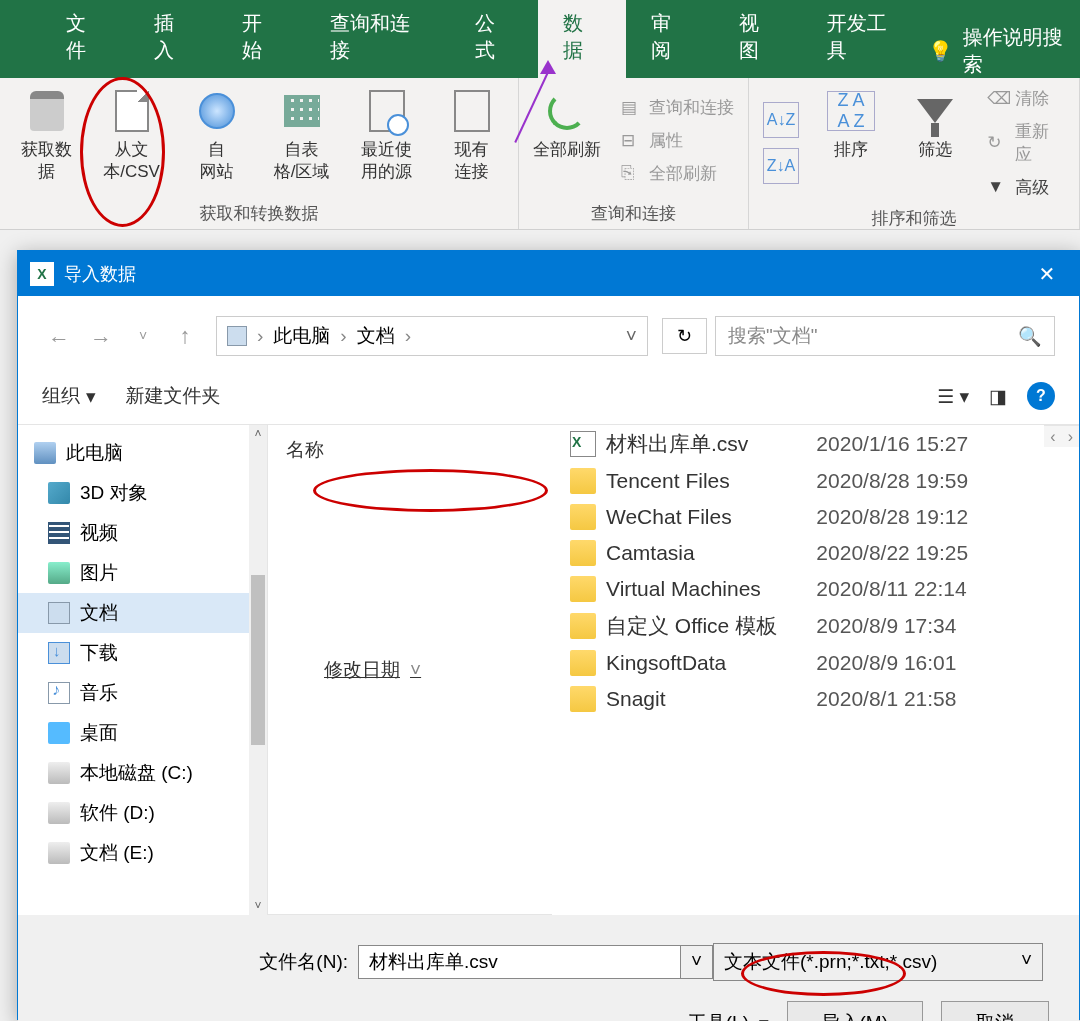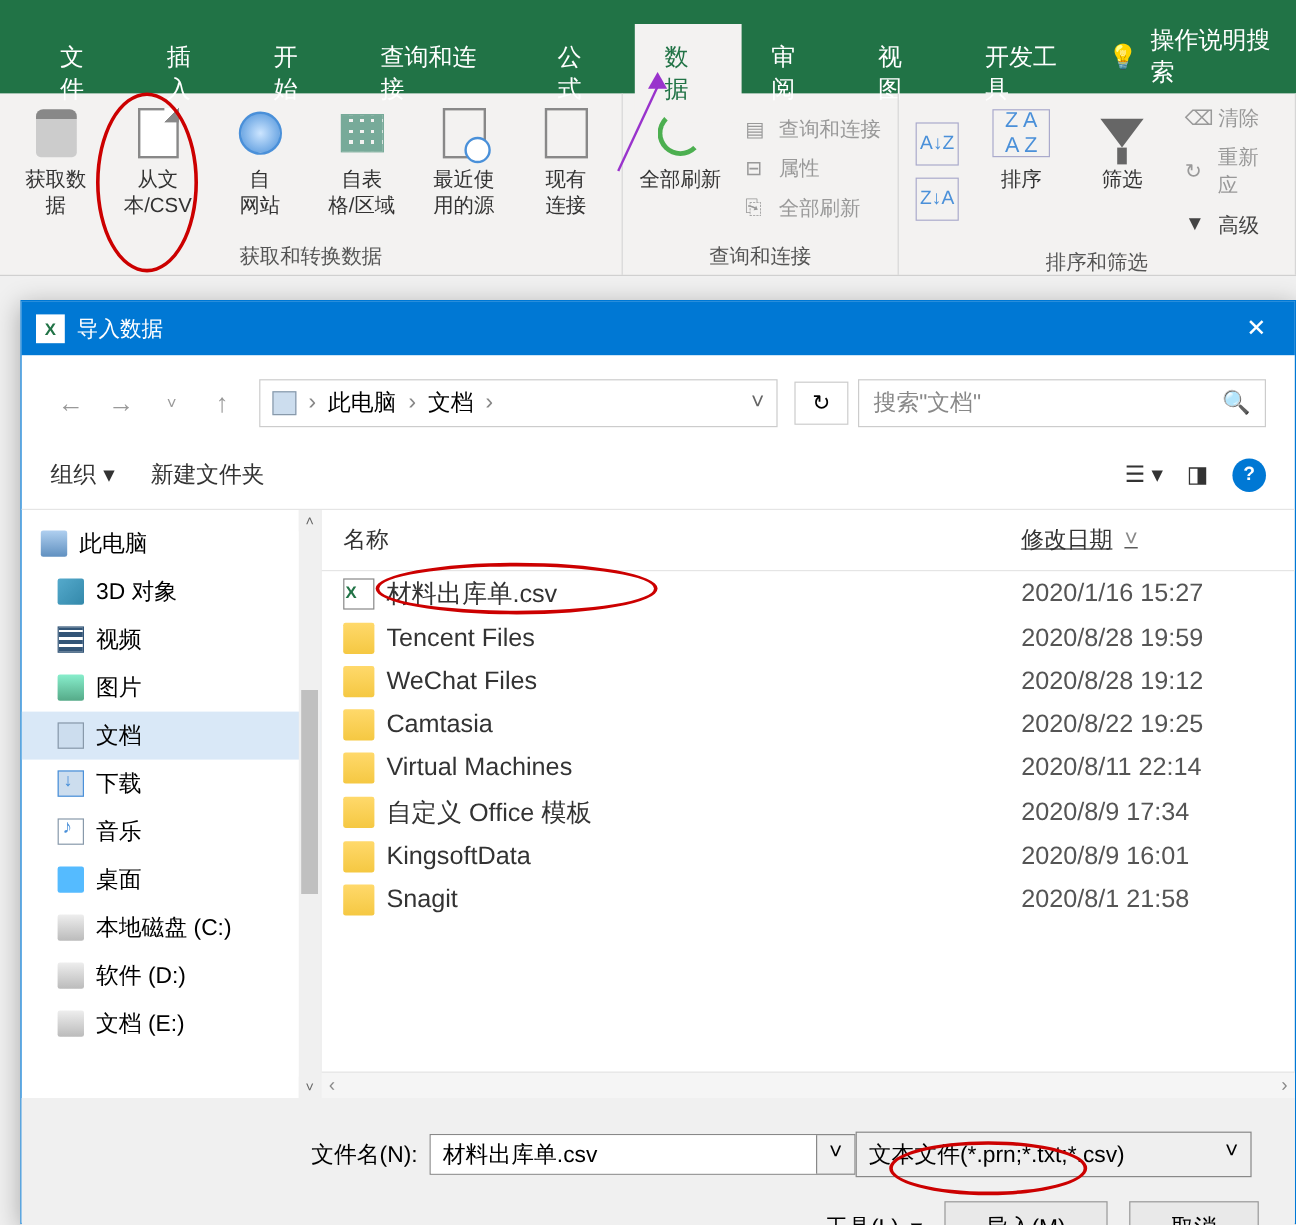--- a/index.html
+++ b/index.html
@@ -1,20 +1,20 @@
 <!DOCTYPE html>
 <html><head>
 <meta charset="utf-8">
 <style>
 * { margin: 0; padding: 0; box-sizing: border-box; font-family: "Microsoft YaHei", "Segoe UI", sans-serif; }
 body { width: 1080px; height: 1021px; background: #f0f0f0; overflow: hidden; position: relative; }
 
 .top-bar { height: 20px; background: #217346; }
 
-.tabs { background: #217346; display: flex; padding-left: 25px; align-items: flex-start; height: 58px; }
+.tabs { background: #217346; display: flex; padding-left: 41px; align-items: flex-end; height: 58px; }
 .tab { color: #fff; font-size: 20px; padding: 14px 25px; cursor: pointer; }
 .tab.active { background: #f3f2f1; color: #217346; }
 .help-icon { margin-left: auto; color: #fff; display: flex; align-items: center; gap: 10px; font-size: 20px; padding-right: 5px; }
 
 .ribbon { background: #f3f2f1; display: flex; height: 152px; border-bottom: 1px solid #d0d0d0; }
 .ribbon-group { display: flex; flex-direction: column; border-right: 1px solid #d6d6d6; padding: 5px 8px 2px 8px; }
 .ribbon-row { display: flex; gap: 8px; flex: 1; }
 .ribbon-btn { display: flex; flex-direction: column; align-items: center; justify-content: flex-start; padding: 4px 6px; cursor: pointer; min-width: 50px; }
 .ribbon-btn .icon-large { width: 65px; height: 48px; margin-bottom: 4px; display: flex; align-items: center; justify-content: center; }
 .ribbon-btn .label { font-size: 17px; text-align: center; line-height: 1.3; color: #333; }
@@ -52,21 +52,21 @@
 .body-row { display: flex; height: 490px; }
 .tree { width: 250px; border-right: 1px solid #e5e5e5; padding: 8px 0; overflow-y: auto; font-size: 19px; position: relative; }
 .tree-scroll-track { position: absolute; right: 0; top: 0; bottom: 0; width: 18px; background: #f0f0f0; }
 .tree-scroll-btn { background: #f0f0f0; color: #666; font-size: 12px; text-align: center; height: 18px; line-height: 18px; }
 .tree-scroll-thumb { background: #c0c0c0; position: absolute; left: 2px; right: 2px; }
 .tree-item { display: flex; align-items: center; gap: 10px; padding: 7px 10px 7px 30px; cursor: pointer; }
 .tree-item.root { padding-left: 16px; }
 .tree-item.selected { background: #d9e8f7; }
 .tree-icon { width: 22px; height: 22px; flex-shrink: 0; }
 
-.list { flex: 1; display: flex; flex-direction: column; position: relative; }
+.list { flex: 1; display: flex; flex-direction: row; position: relative; }
 .list-header { display: flex; padding: 12px 18px; font-size: 19px; color: #333; border-bottom: 1px solid #e5e5e5; }
 .col-name { flex: 1; }
 .col-date { width: 210px; display: flex; align-items: center; gap: 10px; text-decoration: underline; }
 .list-body { flex: 1; overflow-y: auto; }
 .list-row { display: flex; align-items: center; padding: 5px 18px; font-size: 21px; color: #333; cursor: pointer; }
 .list-row .fi { width: 26px; height: 26px; margin-right: 10px; flex-shrink: 0; }
 .list-row .fname { flex: 1; }
 .list-row .fdate { width: 210px; color: #555; }
 .list-hscroll { height: 22px; border-top: 1px solid #e5e5e5; background: #f5f5f5; display: flex; align-items: center; }
 

